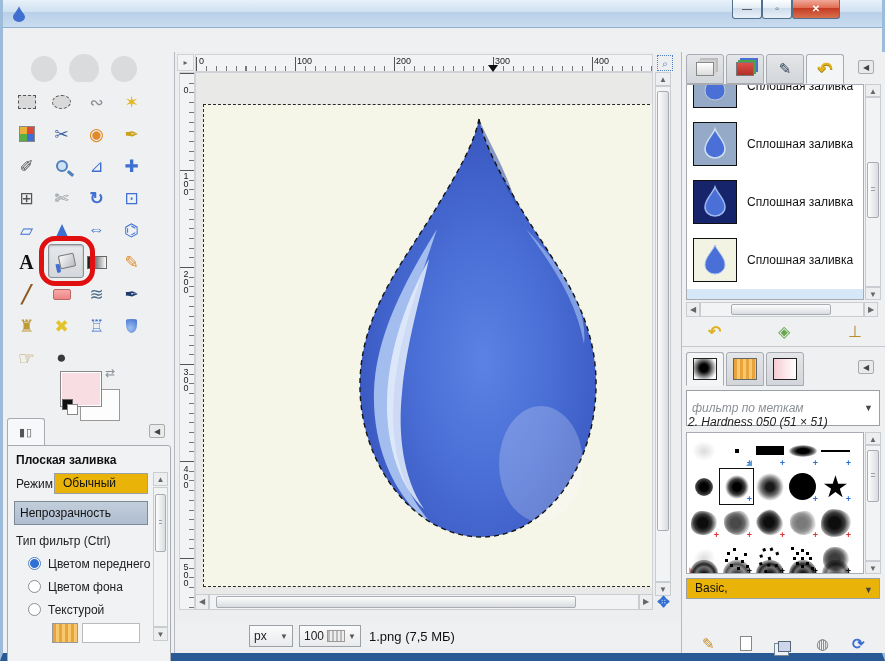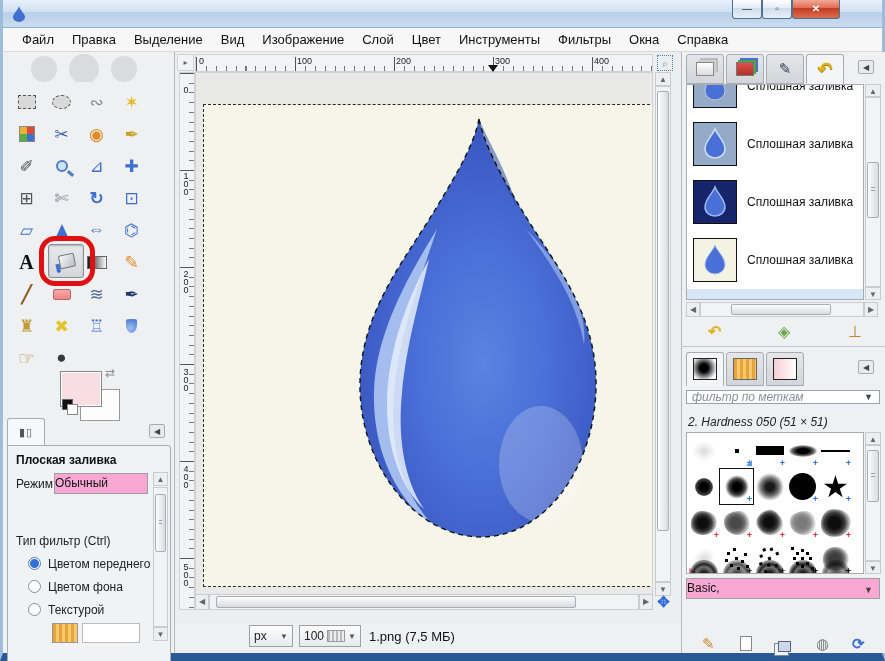--- a/index.html
+++ b/index.html
@@ -37,21 +37,21 @@
   #tool-bucket-btn { position:absolute; border:1px solid #8a8f96; background:linear-gradient(#e7e9ec,#d4d7db); border-radius:3px; box-shadow:inset 0 1px 2px rgba(0,0,0,.25); }
   #red-annot { position:absolute; border:5px solid #e01010; border-radius:16px; z-index:5; }
   
   #fg-sw { position:absolute; background:#f8dde2; border:1px solid #fff; outline:1px solid #888; }
   #bg-sw { position:absolute; background:#fdfdfd; border:1px solid #fff; outline:1px solid #999; }
   
   #opt-tab { position:absolute; width:38px; height:28px; background:#f7f8fa; border:1px solid #a8acb2; border-bottom:none; border-radius:3px 3px 0 0; display:flex; align-items:center; justify-content:center; }
   .panelbtn { position:absolute; width:16px; height:14px; border:1px solid #aaa; background:#e8eaec; font-size:8px; color:#444; text-align:center; line-height:13px; border-radius:2px; }
   #opt-panel { position:absolute; left:4px; top:393px; width:164px; height:220px; border:1px solid #a8acb2; background:#f1f2f4; border-radius:0 3px 3px 3px; }
   .opt-title { font-size:12px; font-weight:bold; color:#111; }
-  .combo { background:#f9a8d4; border:1px solid #9aa0a6; font-size:12px; color:#111; padding:2px 0; }
+  .combo { background:#eab308; border:1px solid #9aa0a6; font-size:12px; color:#111; padding:2px 8px; }
   #opacity-bar { background:linear-gradient(#c3cedb,#aebdd0); border:1px solid #7e8globalb; border:1px solid #7e8a99; font-size:12px; color:#111; padding:4px 5px; }
   .radio { width:13px; height:13px; border-radius:50%; border:1px solid #8a8f96; background:#fff; display:inline-block; vertical-align:-2px; margin-right:7px; }
   .radio.sel { background:radial-gradient(circle,#2f6fd6 0 4px,#fff 5px); border-color:#4f7fbd; }
   .optlabel { font-size:12px; color:#222; }
   .pattern-sw { width:26px; height:20px; background:repeating-linear-gradient(90deg,#e8a33d 0 3px,#f7c96f 3px 6px); border:1px solid #999; }
   
   .sb-track { position:absolute; background:#f2f3f5; border:1px solid #c9ccd1; }
   .sb-thumb { position:absolute; background:linear-gradient(90deg,#fdfdfd,#d9dce0); border:1px solid #a9adb3; border-radius:2px; }
   .sb-thumb.h { background:linear-gradient(#fdfdfd,#d9dce0); }
   .sb-btn { position:absolute; font-size:8px; color:#666; text-align:center; background:#eceef0; border:1px solid #c9ccd1; line-height:13px; }
@@ -125,33 +125,20 @@
 
   <div id="titlebar">
     <svg class="abs" style="left:9px;top:6px" width="14" height="16" viewBox="0 0 14 16">
       <path d="M7,0 C6,4 1,8 1,11 a6,5 0 0 0 12,0 C13,8 8,4 7,0 Z" fill="#3f6fd0"></path>
     </svg>
     <div class="winbtn" style="right:120px;width:30px">—</div>
     <div class="winbtn" style="right:90px;width:30px">▫</div>
     <div class="winbtn" id="btn-close" style="right:42px;width:48px">✕</div>
   </div>
 
-  <div id="menubar">
-    <span class="menu-item">Файл</span>
-    <span class="menu-item">Правка</span>
-    <span class="menu-item">Выделение</span>
-    <span class="menu-item">Вид</span>
-    <span class="menu-item">Изображение</span>
-    <span class="menu-item">Слой</span>
-    <span class="menu-item">Цвет</span>
-    <span class="menu-item">Инструменты</span>
-    <span class="menu-item">Фильтры</span>
-    <span class="menu-item">Окна</span>
-    <span class="menu-item">Справка</span>
-  </div>
 
   <div id="left-dock">
     <div id="wilber">
       <i style="left:28px;top:4px;width:26px;height:26px"></i>
         <i style="left:66px;top:2px;width:30px;height:30px"></i>
         <i style="left:108px;top:4px;width:26px;height:26px"></i>
     </div>
 
     <div class="tool" style="left:8px;top:36px">
         <span class="dashsq"></span>
@@ -225,20 +212,21 @@
 
     <div id="opt-tab" style="left:4px;top:366px">
       <span style="font-size:11px;color:#555;letter-spacing:1px">▮▯</span>
     </div>
     <div class="panelbtn" style="left:146px;top:372px">◀</div>
 
     <div id="opt-panel">
       <div class="abs opt-title" style="left:8px;top:7px">Плоская заливка</div>
       <span class="abs optlabel" style="left:8px;top:31px">Режим:</span>
       <div class="abs combo" style="left:46px;top:27px;width:94px;height:21px">Обычный</div>
+      <div class="abs" id="opacity-bar" style="left:6px;top:55px;width:134px;height:24px">Непрозрачность</div>
       <span class="abs optlabel" style="left:8px;top:88px">Тип фильтр (Ctrl)</span>
       <div class="abs" style="left:20px;top:108px">
         <span class="radio sel"></span><span class="optlabel">Цветом переднего пл</span>
       </div>
       <div class="abs" style="left:20px;top:131px">
         <span class="radio"></span><span class="optlabel">Цветом фона</span>
       </div>
       <div class="abs" style="left:20px;top:154px">
         <span class="radio"></span><span class="optlabel">Текстурой</span>
       </div>
@@ -405,21 +393,21 @@
         <span class="btab-ico1"></span>
       </div>
     <div class="dtab" style="left:44px;top:300px;height:34px">
         <span class="btab-ico2"></span>
       </div>
     <div class="dtab" style="left:84px;top:300px;height:34px">
         <span class="btab-ico3"></span>
       </div>
     <div class="panelbtn" style="left:176px;top:308px">◀</div>
 
-    <div id="brush-filter" style="left:4px;top:338px;width:194px;height:14px">
+    <div id="brush-filter" style="left:4px;top:338px;width:194px;height:36px">
       <span>фильтр по меткам</span>
       <span style="position:absolute;right:6px;color:#444;font-size:9px;font-style:normal">▼</span>
     </div>
     <span class="abs" id="brush-name" style="left:6px;top:363px">2. Hardness 050 (51 × 51)</span>
 
     <div id="brush-grid" style="left:4px;top:380px;width:178px;height:142px">
 
       <div class="bcell" style="left:0;top:0">
           <span class="g-faint"></span>
         </div>

